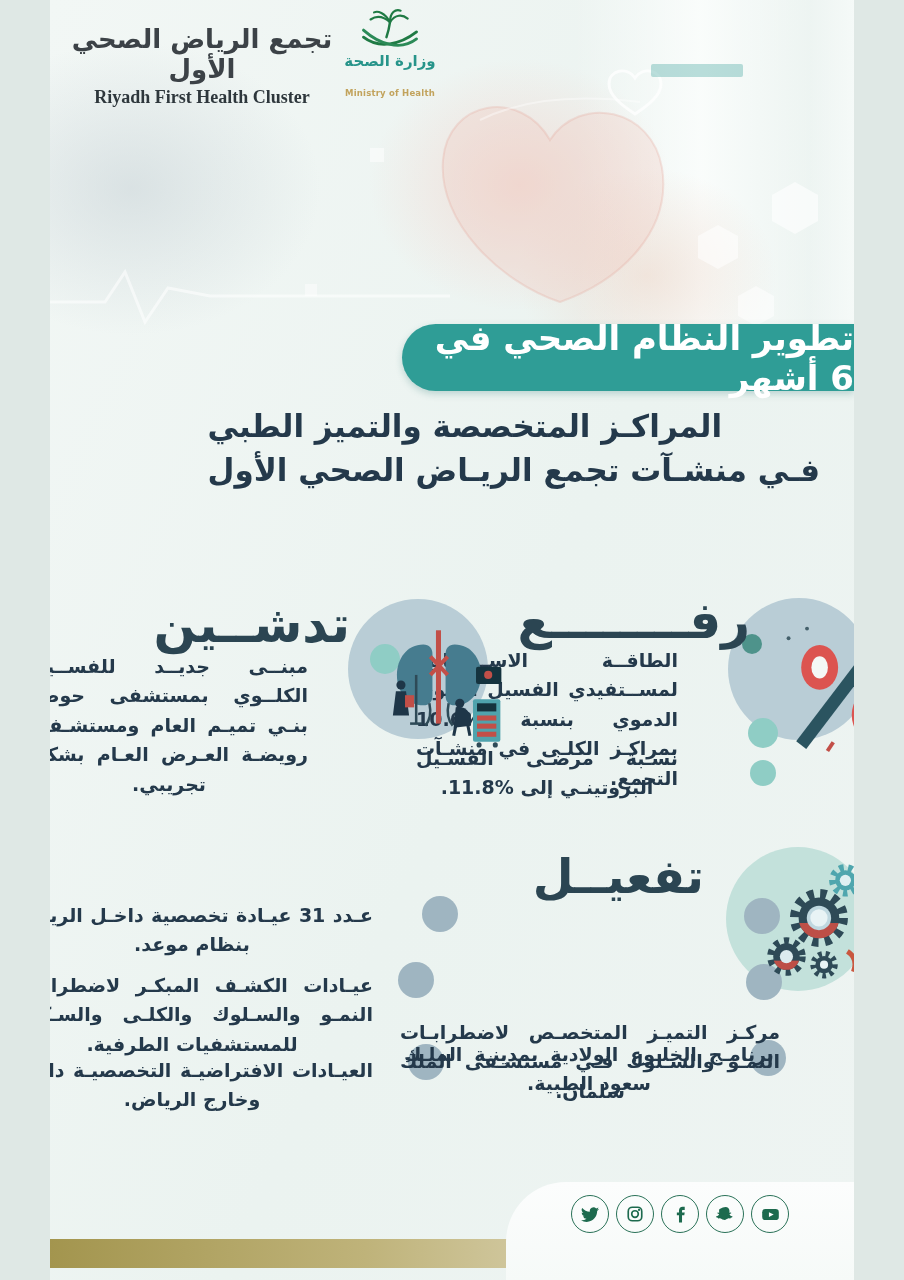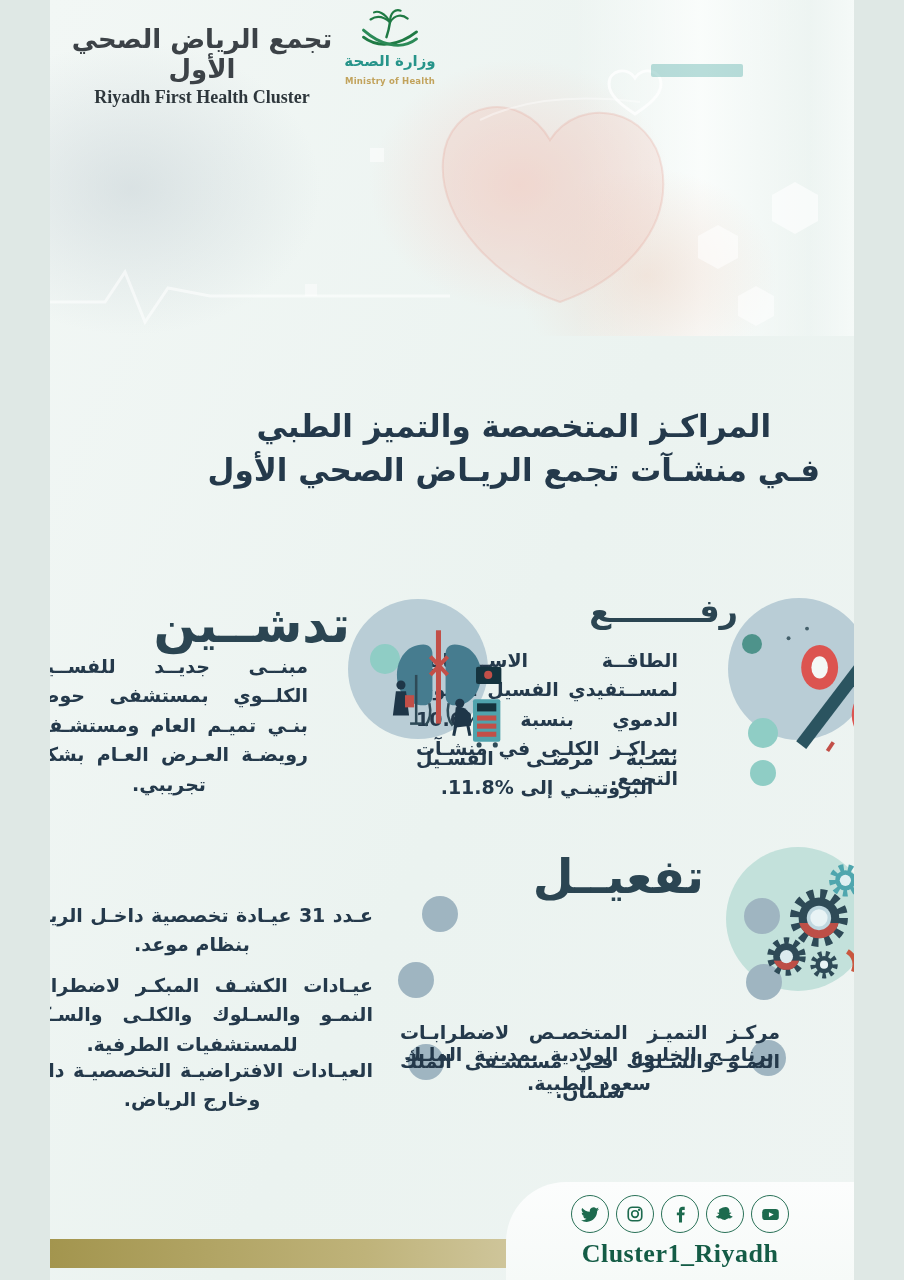--- a/index.html
+++ b/index.html
@@ -20,43 +20,43 @@
   .hero svg{position:absolute;left:0;top:0;}
   .hero-chip{position:absolute;left:601px;top:64px;width:92px;height:13px;border-radius:2px;
     background:rgba(47,157,150,.32);}
   
   .brand{position:absolute;left:16px;top:24px;width:272px;text-align:center;}
   .brand-ar{direction:rtl;font-size:26px;font-weight:800;color:#3c4247;letter-spacing:0;}
   .brand-en{font-family:"Liberation Serif",serif;font-size:18px;font-weight:700;color:#2e373c;margin-top:3px;}
   .moh{position:absolute;left:286px;top:8px;width:108px;text-align:center;}
   .moh svg{display:block;margin:0 auto;}
   .moh-ar{direction:rtl;font-size:15px;font-weight:800;color:#27948a;margin-top:-2px;}
-  .moh-en{font-size:8.5px;font-weight:700;color:#c2a35c;margin-top:6px;letter-spacing:.2px;}
+  .moh-en{font-size:8.5px;font-weight:700;color:#c2a35c;margin-top:18px;letter-spacing:.2px;}
   
   .banner{
     position:absolute;left:352px;right:0;top:324px;height:67px;
     background:#2F9D96;border-radius:34px 0 0 34px;
     display:flex;align-items:center;justify-content:center;direction:rtl;
     color:#fff;font-size:34px;font-weight:800;
     box-shadow:0 3px 7px rgba(40,120,115,.25);
   }
-  .subtitle{position:absolute;right:34px;top:404px;direction:rtl;text-align:center;
+  .subtitle{position:absolute;right:34px;top:404px;direction:rtl;text-align:left;
     font-size:31px;font-weight:800;color:#24394B;line-height:1.42;}
   
   .circle{position:absolute;border-radius:50%;}
   .dot{position:absolute;border-radius:50%;}
   .sec-title{position:absolute;direction:rtl;font-weight:800;color:#2B4552;margin:0;z-index:3;}
   .para{position:absolute;direction:rtl;font-size:19px;font-weight:700;color:#24394B;
     line-height:1.55;text-align:justify;text-align-last:center;z-index:2;margin:0;}
   .icon-art{position:absolute;z-index:2;}
   
   .raise-circle{left:678px;top:598px;width:142px;height:142px;background:#B9CDD6;}
   .launch-circle{left:298px;top:599px;width:140px;height:140px;background:#B9CDD6;}
   .activate-circle{left:676px;top:847px;width:144px;height:144px;background:#C3E1DB;}
-  .t-raise{right:116px;top:592px;font-size:32px;}
+  .t-raise{right:104px;top:592px;font-size:50px;}
   .t-launch{right:504px;top:596px;font-size:50px;text-align:right;}
   .t-activate{right:150px;top:849px;font-size:47px;text-align:center;}
   .raise-p1{right:176px;top:646px;width:262px;text-align-last:justify;margin-left:44px;}
   .raise-p2{right:176px;top:744px;width:262px;margin-left:12px;}
   .launch-p{right:546px;top:652px;width:278px;}
   .rb1{right:170px;top:905px;width:288px;}
   .rb2{right:74px;top:1018px;width:380px;}
   .rb3{right:80px;top:1040px;width:370px;}
   .lb1{right:481px;top:901px;width:362px;}
   .lb2{right:481px;top:971px;width:362px;}
@@ -107,20 +107,23 @@
         <path d="M36,16 C42,7 50,7 56,12" stroke-width="2.4"></path>
         <path d="M36,16 C35,23 34,27 32,33" stroke-width="2.8"></path>
         <path d="M6,33 C24,47 48,41 66,27" stroke-width="3.2"></path>
         <path d="M66,35 C48,49 24,41 6,25" stroke-width="3.2" stroke="#2b8a57"></path>
       </g>
     </svg>
     <div class="moh-ar">وزارة الصحة</div>
     <div class="moh-en">Ministry of Health</div>
   </div>
 
+  <div class="banner">
+    <span>تطوير النظام الصحي في 6 أشهر</span>
+  </div>
 
   <div class="subtitle">
     <div>المراكـز المتخصصة والتميز الطبي</div>
     <div>فـي منشـآت تجمع الريـاض الصحي الأول</div>
   </div>
 
   <div class="circle raise-circle"></div>
   <div class="dot" style="left:692px;top:634px;width:20px;height:20px;background:#4E938B;"></div>
   <div class="dot" style="left:698px;top:718px;width:30px;height:30px;background:#8FCDC5;"></div>
   <div class="dot" style="left:700px;top:760px;width:26px;height:26px;background:#8FCDC5;"></div>
@@ -247,16 +250,15 @@
           <path fill="#1D6A4E" d="M12 2.5c2.9 0 4.9 2 5 4.9.02.8 0 1.55-.05 2.3.08.04.2.06.33.06.25 0 .55-.08.85-.22.12-.06.26-.09.4-.09.42 0 .82.28.82.65 0 .27-.22.5-.67.7-.14.07-.31.13-.49.19-.4.14-.95.33-1.03.64-.04.17 0 .35.14.56.05.07 1.13 1.74 3.1 2.07.26.04.44.26.43.52 0 .1-.03.19-.08.28-.24.4-.98.7-2.25.9-.04.08-.08.25-.11.37-.03.13-.06.26-.1.4-.05.2-.22.32-.45.32h-.04c-.13 0-.3-.02-.52-.06-.35-.06-.75-.12-1.23-.12-.28 0-.56.02-.86.07-.56.1-1.04.44-1.6.84-.78.56-1.67 1.2-3.03 1.2h-.23c-1.36 0-2.24-.64-3.02-1.2-.56-.4-1.04-.74-1.6-.84-.3-.05-.58-.07-.86-.07-.48 0-.88.07-1.23.13-.22.04-.4.06-.52.06-.24 0-.4-.13-.46-.33-.04-.14-.07-.28-.1-.4-.03-.13-.07-.3-.11-.37-1.27-.2-2-.5-2.25-.91a.72.72 0 0 1-.08-.27c-.01-.26.17-.48.43-.52 1.97-.33 3.05-2 3.1-2.07.14-.22.18-.4.14-.56-.08-.3-.63-.5-1.03-.64-.18-.06-.35-.12-.49-.19-.6-.26-.69-.56-.65-.77.06-.32.45-.58.84-.58.12 0 .24.02.34.07.33.15.64.24.9.24.17 0 .27-.04.33-.07l-.06-1.06c-.07-1.1-.15-2.47.2-3.27C7.86 3.35 9.8 2.5 12 2.5z"></path>
         </svg>
       </div>
       <div class="social-btn">
         <svg width="19" height="19" viewBox="0 0 24 24">
           <rect x="1.5" y="5" width="21" height="14" rx="4" fill="#1D6A4E"></rect>
           <polygon points="10,9 16,12 10,15" fill="#ffffff"></polygon>
         </svg>
       </div>
     </div>
-    <div class="handle">Cluster1_Riyadh</div>
   </div>
 
 </div>
 
 </body></html>

